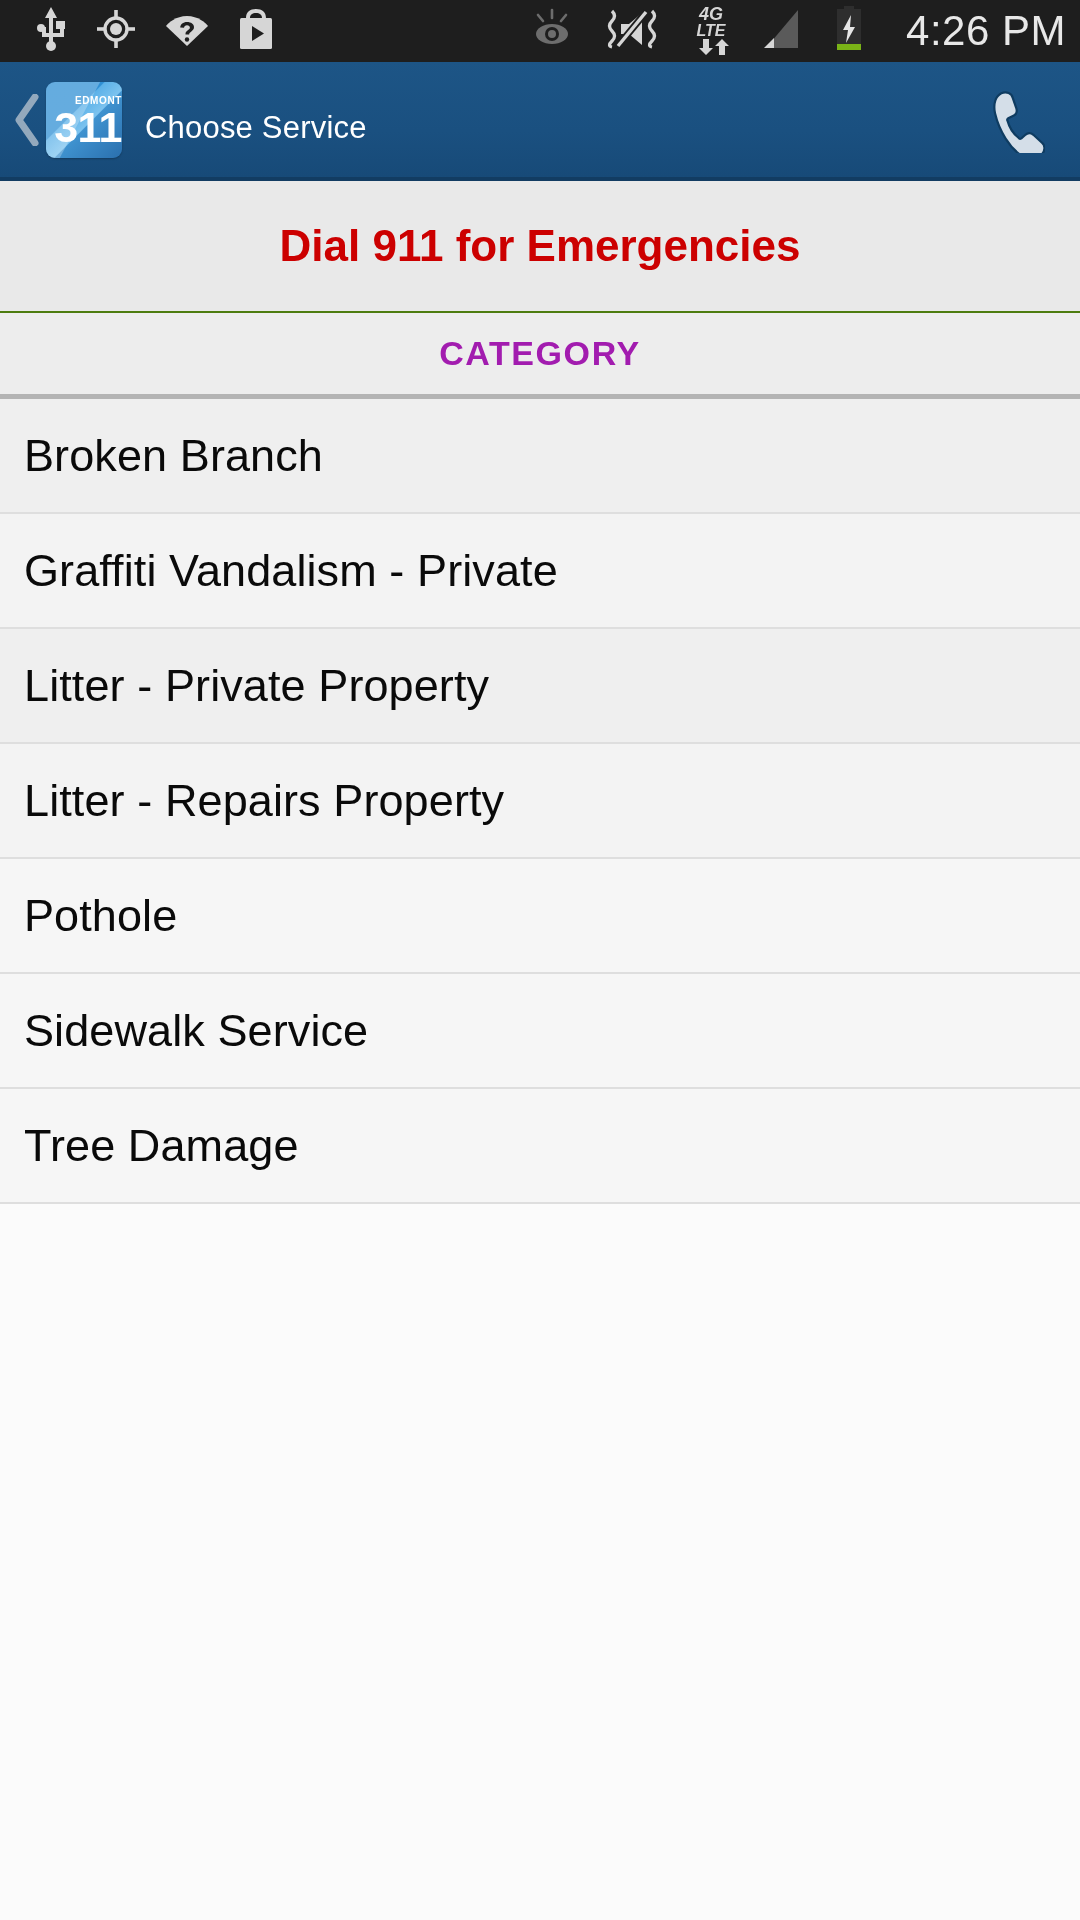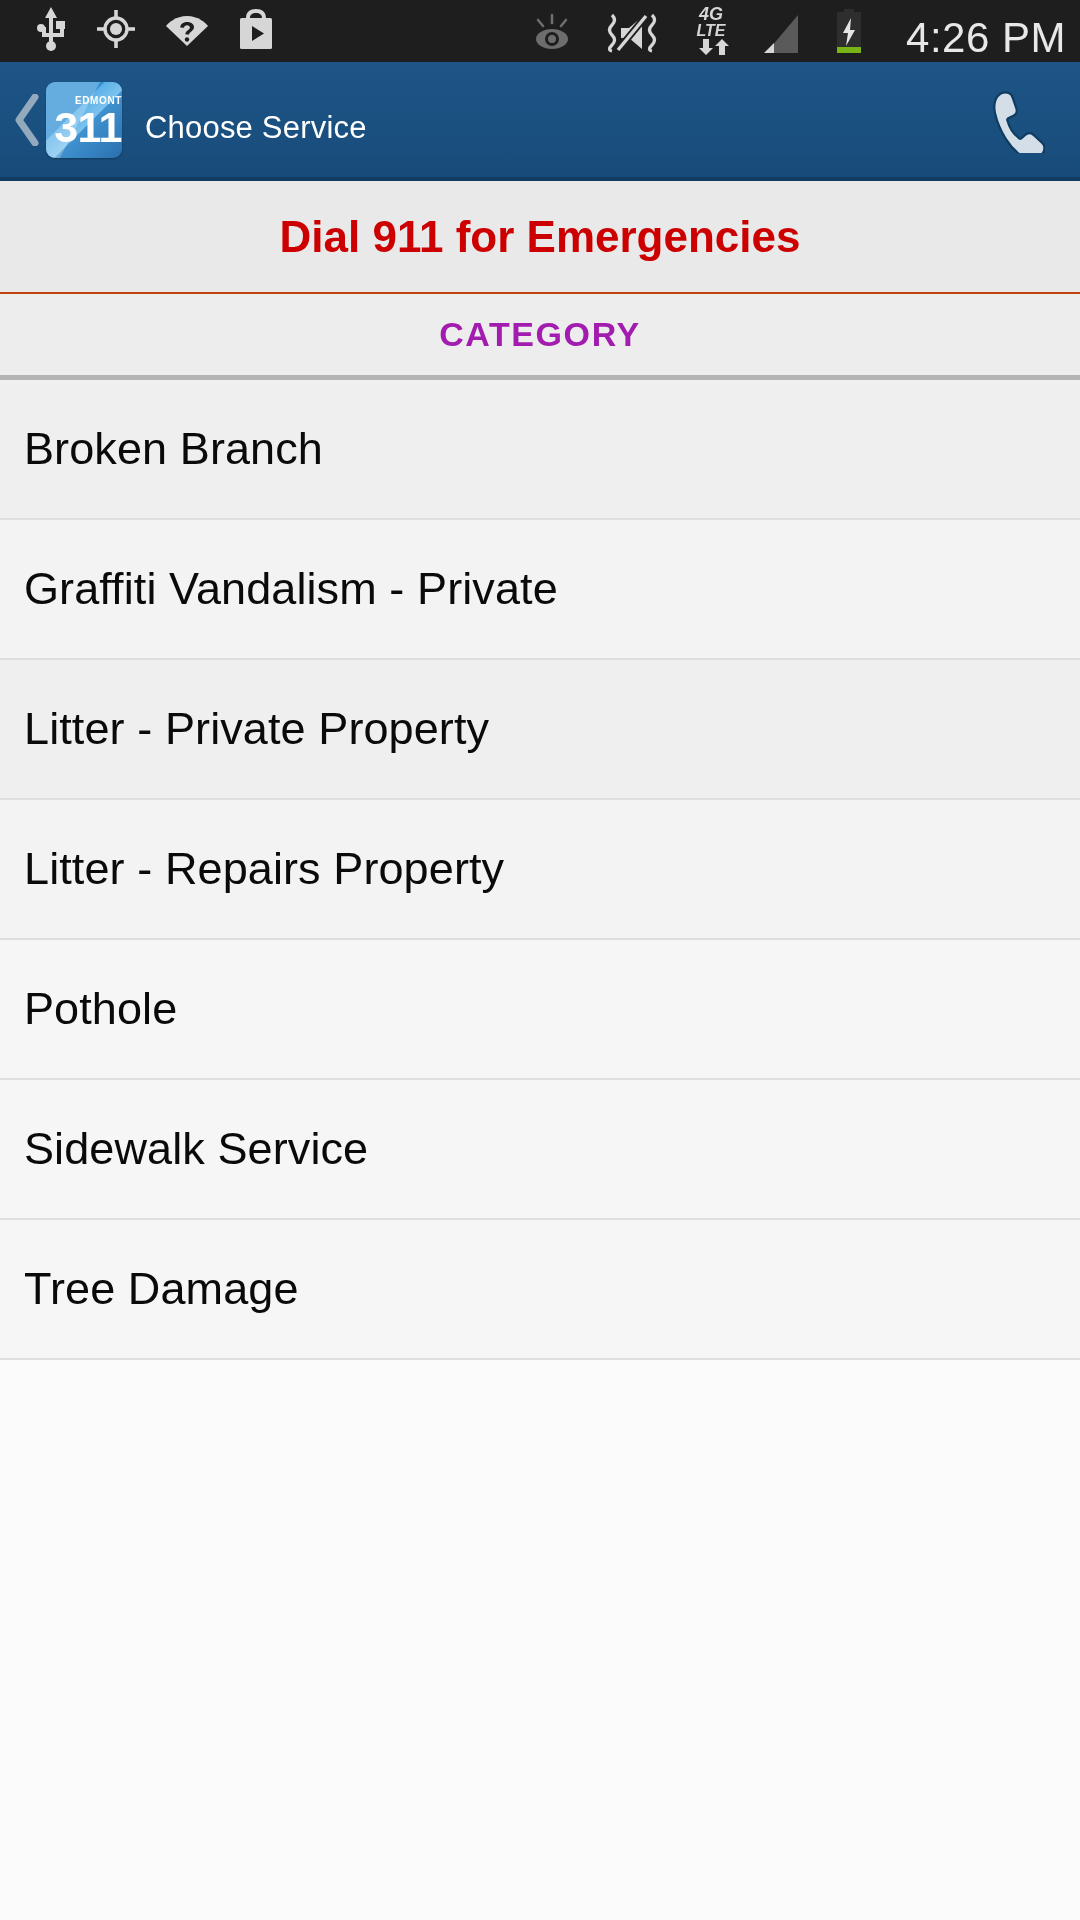--- a/index.html
+++ b/index.html
@@ -14,21 +14,21 @@
   
   .statusbar {
     position:relative;
     height:62px;
     background:#1e1e1e;
     display:flex;
     align-items:center;
     padding:0 14px;
   }
   .sb-left { display:flex; align-items:center; gap:30px; margin-left:22px; }
-  .sb-right { display:flex; align-items:flex-end; gap:29px; margin-left:auto; }
+  .sb-right { display:flex; align-items:center; gap:29px; margin-left:auto; }
   .sb-icon { display:block; }
   .sb-clock {
     color:#e8e8e8;
     font-size:42px;
     font-weight:400;
     letter-spacing:0.5px;
     margin-left:14px;
     line-height:1;
     font-family:"Liberation Sans", sans-serif;
   }
@@ -96,26 +96,26 @@
   }
   .ab-call {
     margin-left:auto;
     width:76px; height:76px;
     display:flex; align-items:center; justify-content:center;
     flex:0 0 auto;
   }
 
   
   .emergency {
-    height:113px;
+    height:132px;
     background:#e9e9e9;
     display:flex;
     align-items:center;
     justify-content:center;
-    border-bottom:2px solid #c2410c;
+    border-bottom:2px solid #4d7c0f;
   }
   .emergency-text {
     color:#cc0000;
     font-size:44px;
     font-weight:700;
     letter-spacing:0px;
     white-space:nowrap;
   }
 
   
@@ -130,21 +130,21 @@
   .section-header-text {
     color:#a21caf;
     font-size:34px;
     font-weight:700;
     letter-spacing:1.6px;
   }
 
   
   .list { background:#f1f1f1; }
   .list-row {
-    height:140px;
+    height:115px;
     display:flex;
     align-items:center;
     padding-left:24px;
     border-bottom:2px solid #dedede;
     background:#f0f0f0;
   }
   .list-row:nth-child(odd){ background:#efefef; }
   .list-row:nth-child(even){ background:#f3f3f3; }
   .list-row:nth-child(5),
   .list-row:nth-child(6),

